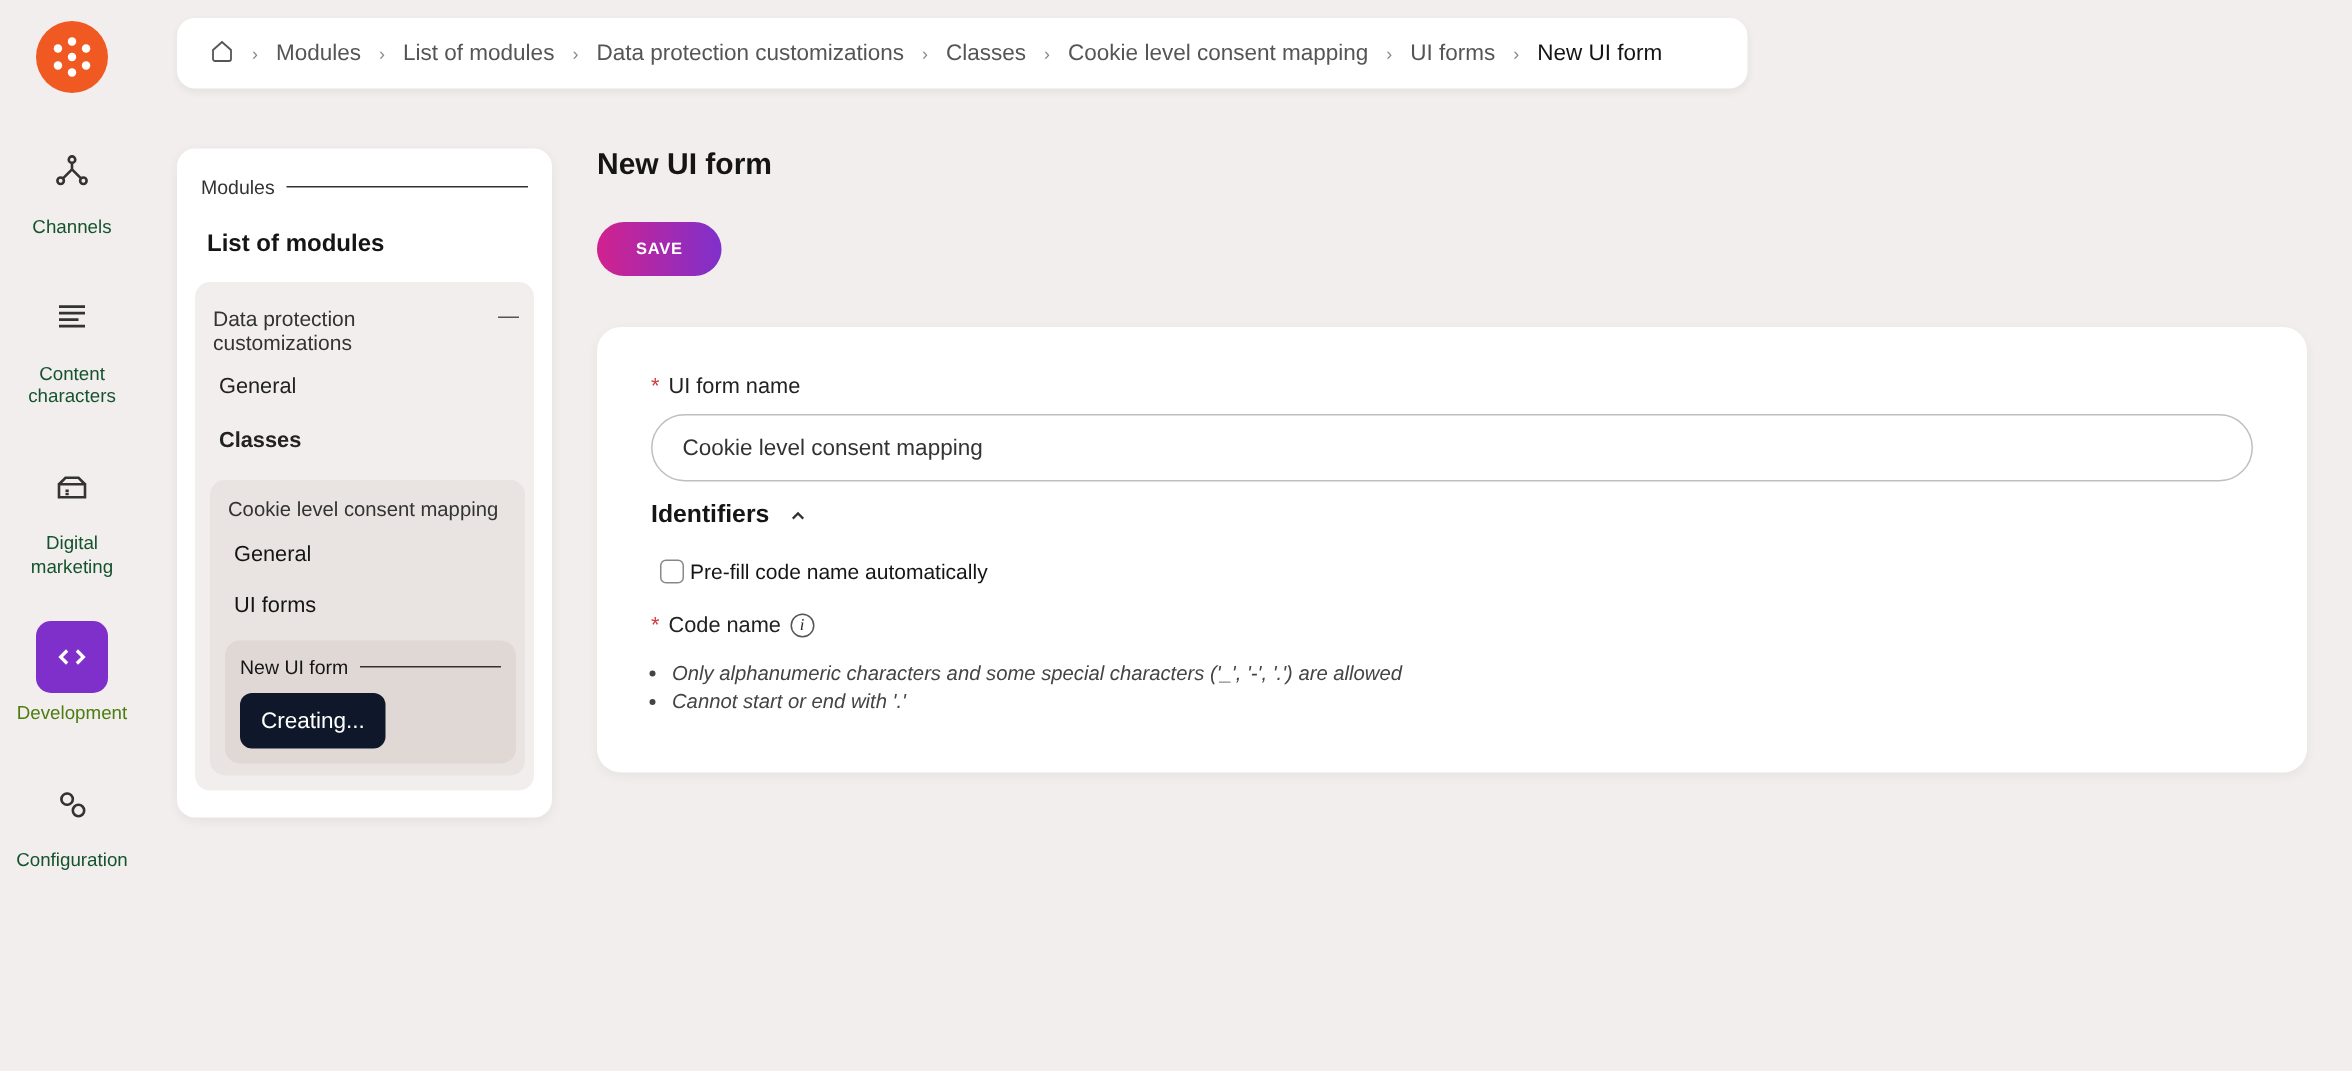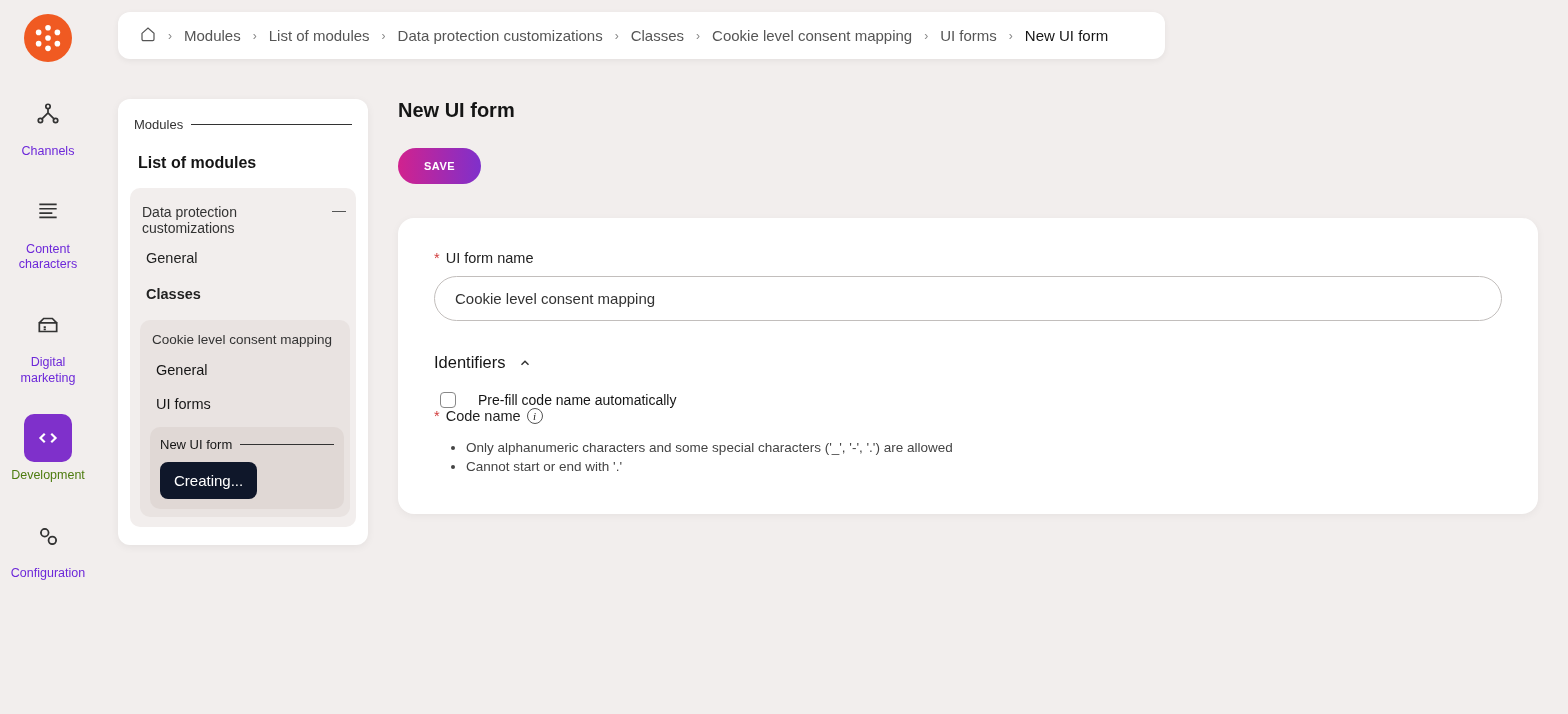--- a/index.html
+++ b/index.html
@@ -3,21 +3,21 @@
 <meta charset="utf-8">
 <style>
 * { box-sizing: border-box; margin: 0; padding: 0; }
 body { font-family: -apple-system, BlinkMacSystemFont, "Segoe UI", Arial, sans-serif; background: #f2eeed; color: #151515; font-size: 14px; width: 1568px; height: 714px; overflow: hidden; }
 .app { display: flex; height: 100%; }
 
 
 .sidebar { width: 96px; padding-top: 14px; display: flex; flex-direction: column; align-items: center; gap: 28px; }
 .logo { width: 48px; height: 48px; border-radius: 50%; background: #f05a22; display: flex; align-items: center; justify-content: center; }
 .logo svg { width: 30px; height: 30px; }
-.nav-item { display: flex; flex-direction: column; align-items: center; gap: 6px; cursor: pointer; color: #6d28d9; width: 80px; }
+.nav-item { display: flex; flex-direction: column; align-items: center; gap: 6px; cursor: pointer; color: #14532d; width: 80px; }
 .nav-item .icon-box { width: 48px; height: 48px; display: flex; align-items: center; justify-content: center; border-radius: 10px; }
 .nav-item.active .icon-box { background: #7f30cb; }
 .nav-item.active { color: #4d7c0f; }
 .nav-item .label { font-size: 12.5px; text-align: center; line-height: 1.25; }
 
 
 .main { flex: 1; padding: 12px 18px 0 22px; display: flex; flex-direction: column; }
 
 
 .breadcrumb { background: #fff; border-radius: 12px; box-shadow: 0 2px 6px rgba(0,0,0,0.06); padding: 14px 22px; display: flex; align-items: center; gap: 12px; flex-wrap: wrap; margin-bottom: 40px; width: 1047px; }
@@ -48,26 +48,26 @@
 .creating-btn { background: #0f172a; color: #fff; border: none; border-radius: 8px; padding: 10px 14px; font-size: 15px; font-weight: 500; cursor: pointer; }
 
 
 .form-area { flex: 1; max-width: 1140px; }
 .page-title { font-size: 20px; font-weight: 700; margin-bottom: 26px; color: #151515; }
 .save-btn { background: linear-gradient(90deg, #d1228e, #7f30cb); color: #fff; border: none; border-radius: 22px; padding: 12px 26px; font-size: 11px; font-weight: 700; letter-spacing: 0.5px; cursor: pointer; }
 .form-card { background: #fff; border-radius: 16px; box-shadow: 0 2px 8px rgba(0,0,0,0.05); padding: 32px 36px 36px; margin-top: 34px; }
 .field-label { font-size: 14.5px; color: #222; margin-bottom: 10px; display: flex; align-items: center; gap: 6px; }
 .req { color: #d13b3b; }
 .text-input { width: 100%; padding: 13px 20px; border: 1px solid #c2bebc; border-radius: 24px; font-size: 15px; color: #333; outline: none; background: #fff; }
-.section-header { display: flex; align-items: center; gap: 12px; margin: 32px 0 20px; font-size: 16.5px; font-weight: 400; cursor: pointer; }
-.checkbox-row { display: flex; align-items: center; gap: 22px; padding-left: 6px; }
+.section-header { display: flex; align-items: center; gap: 12px; margin: 13px 0 20px; font-size: 16.5px; font-weight: 700; cursor: pointer; }
+.checkbox-row { display: flex; align-items: center; gap: 4px; margin-bottom: 20px; padding-left: 6px; }
 .checkbox { width: 16px; height: 16px; border: 1.5px solid #888; border-radius: 4px; cursor: pointer; }
 .checkbox-label { font-size: 14px; }
 .info-icon { width: 16px; height: 16px; border: 1px solid #555; border-radius: 50%; display: inline-flex; align-items: center; justify-content: center; font-size: 11px; font-style: italic; font-family: Georgia, serif; cursor: help; }
-.hints { margin: 16px 0 0 32px; font-size: 13.5px; color: #444; }
+.hints { margin: 16px 0 0 14px; font-size: 13.5px; color: #444; font-style: italic; }
 .hints li { margin-bottom: 4px; }
 </style>
 </head>
 <body>
 
 <div class="app">
 
   <div class="sidebar">
     <div class="logo">
       <svg viewBox="0 0 32 32">

